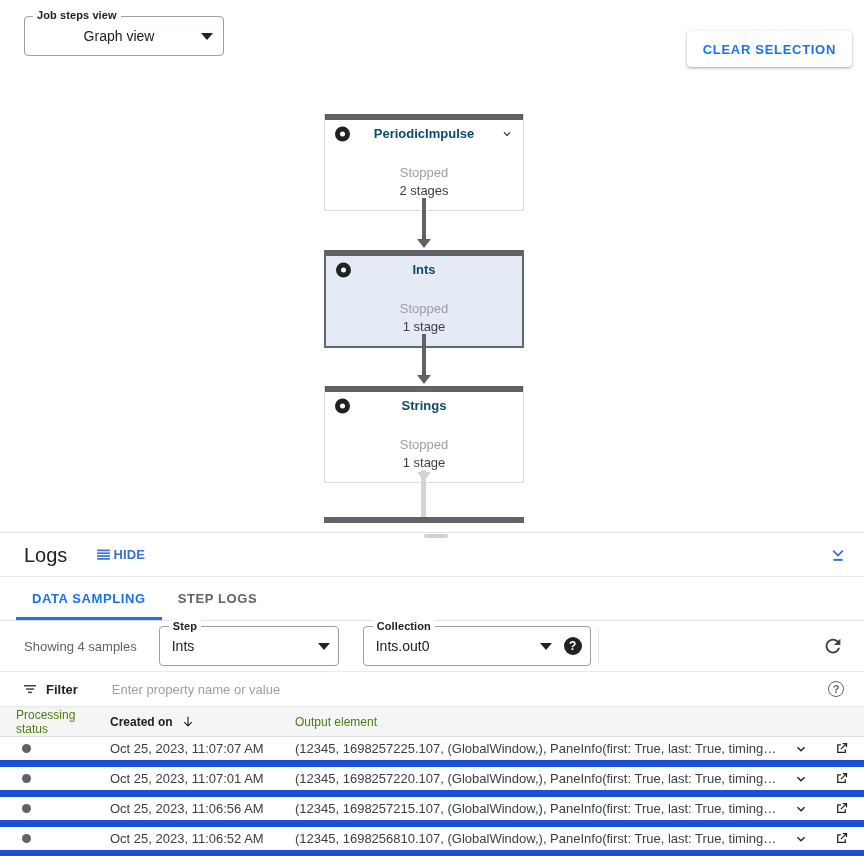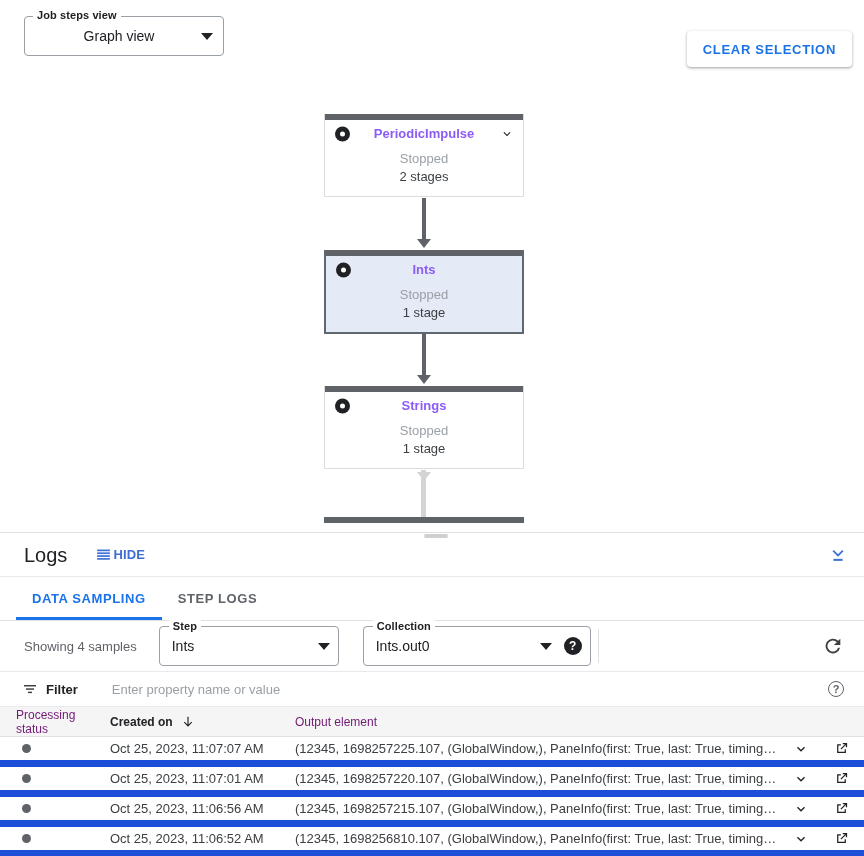--- a/index.html
+++ b/index.html
@@ -89,21 +89,21 @@
     border: 2px solid #5f6771;
     border-top: 0;
   }
   .node.selected .node-topbar { background: #5f6368; height: 6px; }
   .node-head {
     position: relative;
     height: 28px;
     display: flex; align-items: center; justify-content: center;
   }
   .node-title {
-    font-size: 13px; font-weight: bold; color: #8b5cf6;
+    font-size: 13px; font-weight: bold; color: #0c4a6e;
     line-height: 16px;
   }
   .node-dot {
     position: absolute; left: 10px; top: 50%;
     transform: translateY(-50%);
     width: 15px; height: 15px; border-radius: 50%;
     background: #202124;
     display: flex; align-items: center; justify-content: center;
   }
   .node-dot::after {
@@ -111,21 +111,21 @@
     background: #ffffff;
   }
   .node-chevron {
     position: absolute; right: 8px; top: 50%;
     transform: translateY(-50%);
     width: 16px; height: 16px;
     display: flex; align-items: center; justify-content: center;
   }
   .node-status {
     text-align: center; font-size: 13px; color: #9aa0a6;
-    line-height: 18px; margin-top: 2px;
+    line-height: 18px; margin-top: 16px;
   }
   .node-stages {
     text-align: center; font-size: 13px; color: #3c4043;
     line-height: 18px; padding-bottom: 10px;
   }
 
   
   .edge {
     position: absolute;
     width: 4px;
@@ -290,21 +290,21 @@
 
   
   .tbl { width: 864px; }
   .tbl-head {
     height: 30px;
     display: flex; align-items: center;
     background: #f5f5f5;
     border-bottom: 1px solid #e0e0e0;
   }
   .th {
-    font-size: 12px; color: #701a75;
+    font-size: 12px; color: #4d7c0f;
     display: flex; align-items: center;
   }
   .th.sorted { color: #202124; font-weight: bold; }
   .th-status { width: 110px; padding-left: 16px; }
   .th-created { width: 185px; }
   .th-output  { flex: 1; }
   .sort-arrow { margin-left: 8px; display: flex; align-items: center; }
 
   .tbl-row {
     height: 30px;

